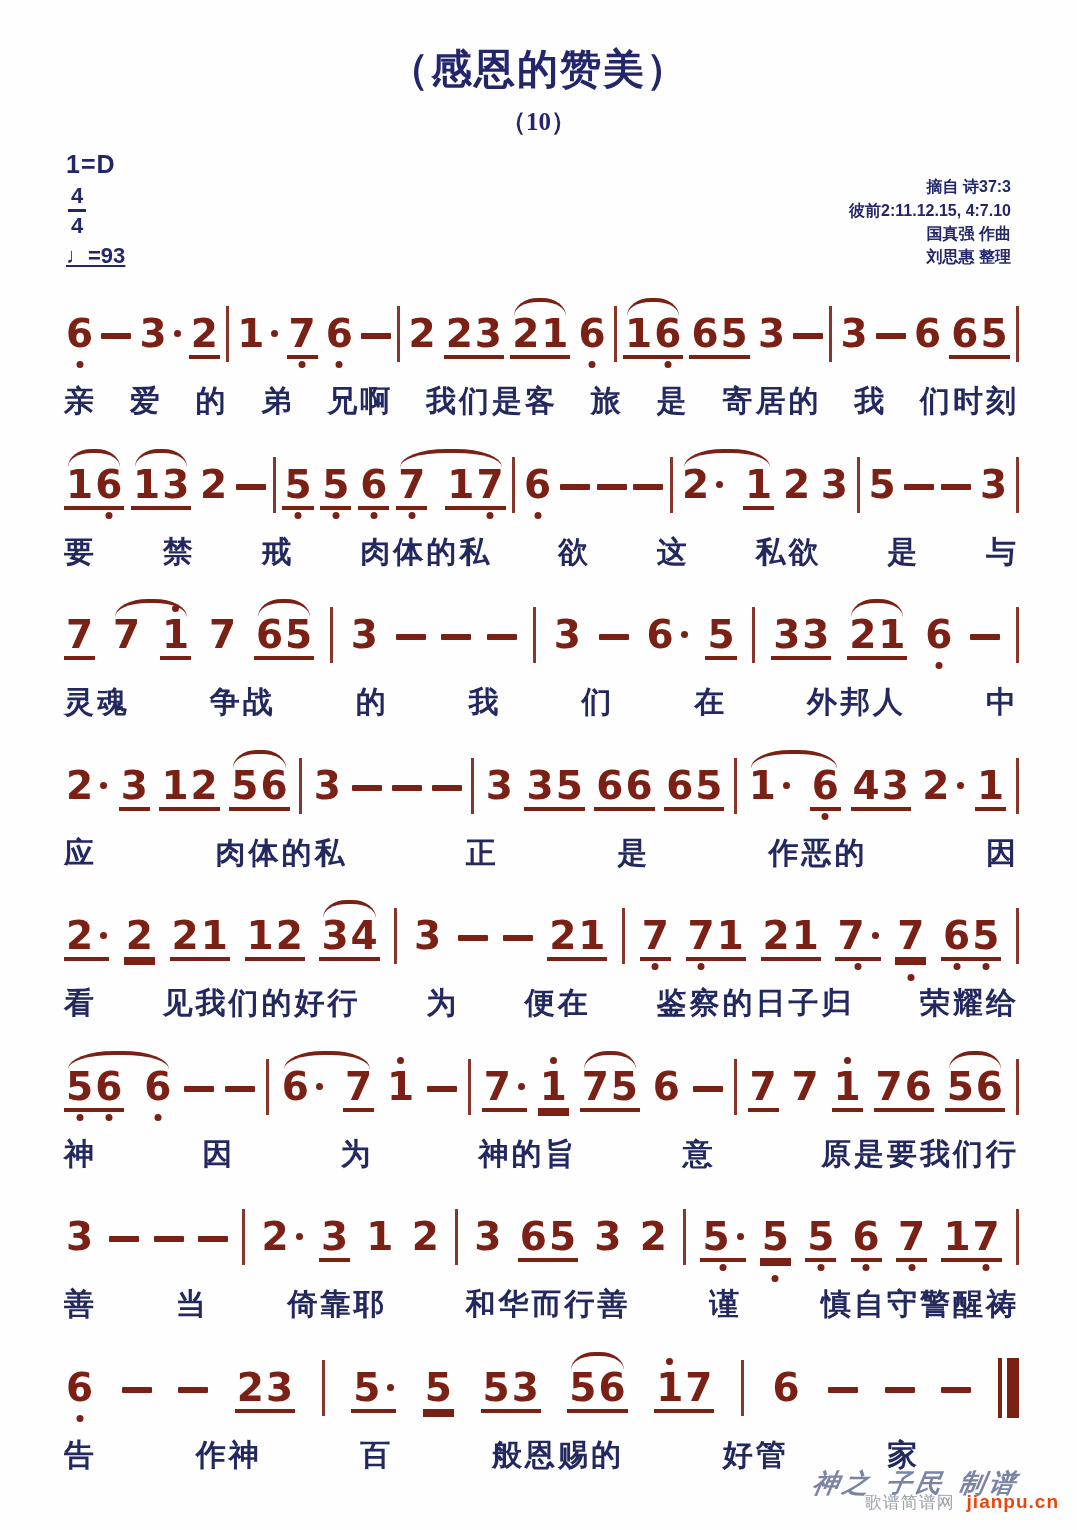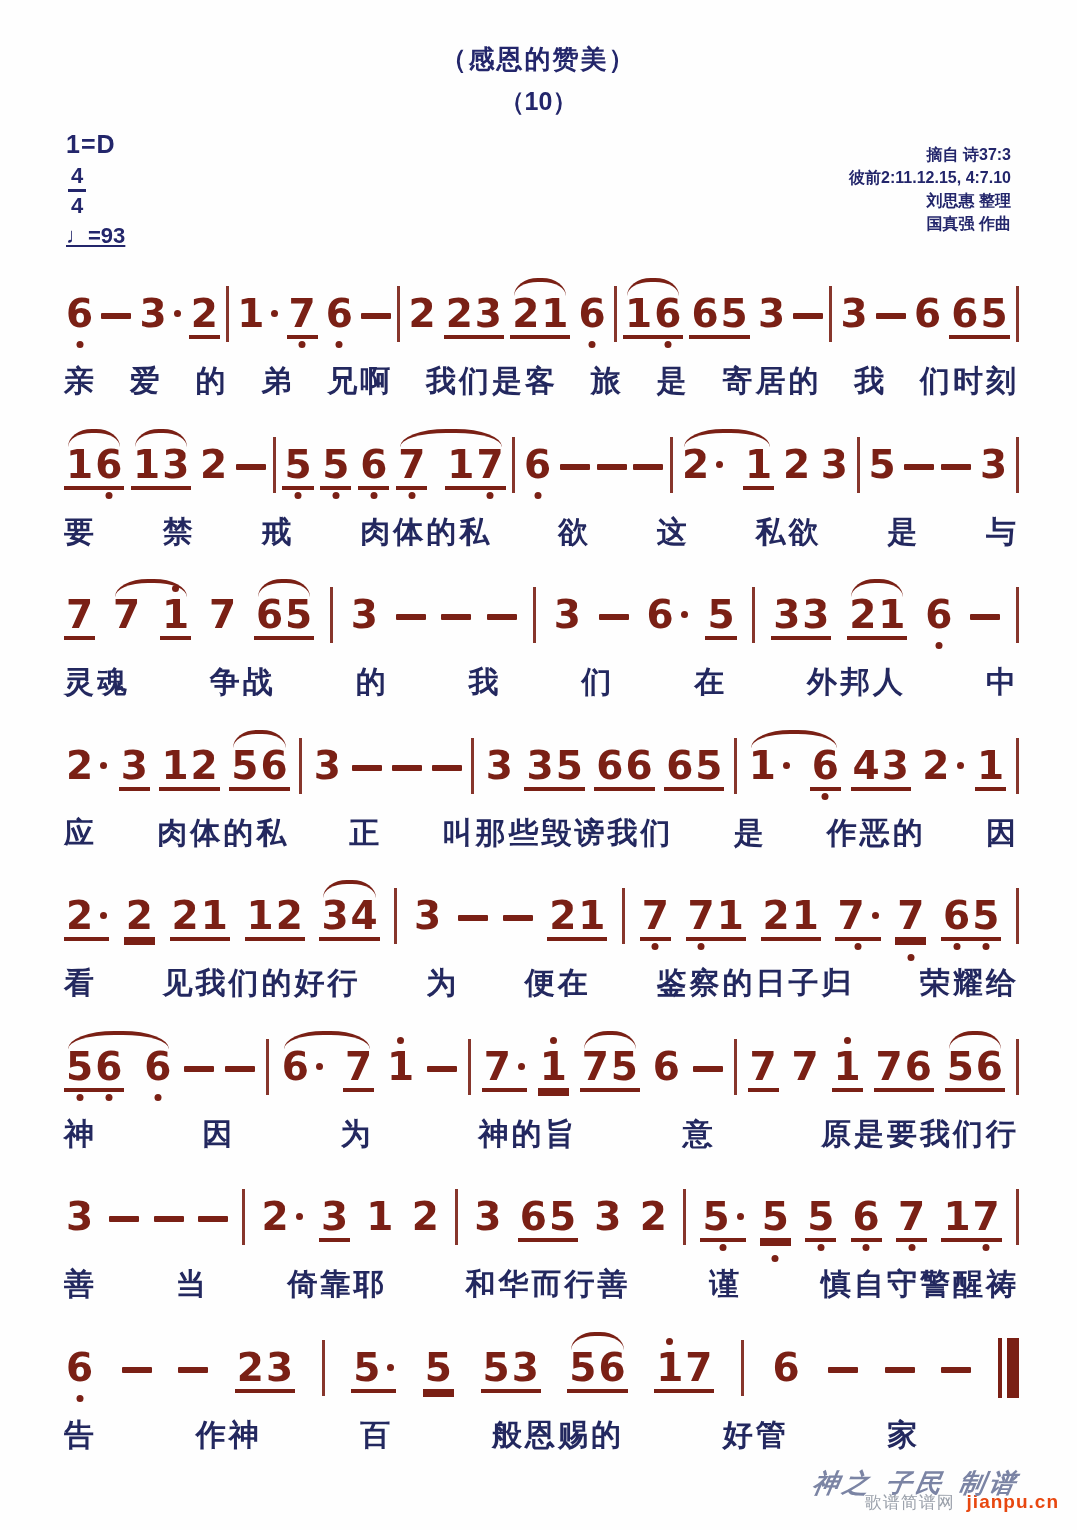--- a/index.html
+++ b/index.html
@@ -15,28 +15,28 @@
   body{
     width:1077px;height:1530px;position:relative;background:#fefefe;
     font-family:"Liberation Sans",sans-serif;overflow:hidden;
   }
   .page{padding-top:34px;}
   .title{
     text-align:center;font-size:58px;font-weight:900;color:var(--title);
     letter-spacing:10px;line-height:1.1;
   }
   .subtitle{
-    text-align:center;font-size:26px;font-weight:800;color:var(--title);
+    text-align:center;font-size:41px;font-weight:800;color:var(--title);
     margin-top:8px;letter-spacing:2px;
   }
   .number{
-    text-align:center;font-size:25px;font-weight:700;color:var(--title);margin-top:8px;
+    text-align:center;font-size:25px;font-weight:700;color:var(--title);margin-top:8px;font-family:Liberation Serif, serif;
   }
   .header{
-    margin:12px 66px 0 66px;display:flex;justify-content:space-between;align-items:center;
+    margin:12px 66px 0 66px;display:flex;justify-content:space-between;align-items:flex-end;
     min-height:108px;
     gap:36px;
   }
   .keyblock{color:var(--title);font-weight:800;font-size:25px;line-height:1.15;}
   .keyline{letter-spacing:1px;}
   .ts{display:inline-block;text-align:center;margin-top:4px;margin-left:2px;}
   .tsn{font-size:22px;font-weight:800;border-bottom:3px solid var(--title);padding:0 3px 1px;}
   .tsd{font-size:22px;font-weight:800;padding-top:1px;}
   .tempo{margin-top:4px;font-size:22px;font-weight:700;text-decoration:underline;}
   .credits{text-align:right;color:var(--title);font-weight:700;font-size:16px;line-height:1.45;}
@@ -97,22 +97,22 @@
       <div class="keyline">1=D</div>
       <div class="ts">
         <div class="tsn">4</div>
         <div class="tsd">4</div>
       </div>
       <div class="tempo">♩=93</div>
     </div>
     <div class="credits">
       <div>摘自 诗37:3</div>
       <div>彼前2:11.12.15, 4:7.10</div>
+      <div>国真强 作曲</div>
       <div>刘思惠 整理</div>
-      <div>国真强 作曲</div>
     </div>
   </div>
 
   <div class="score" id="score">
       <div class="system">
         <div class="notes">
           <div class="grp">
             <div class="note">
               <div class="hi"></div>
               <div class="digit">6</div>
@@ -668,21 +668,20 @@
               <div class="hi"></div>
               <div class="digit">1</div>
             </div>
           </div>
           <div class="bar"></div>
         </div>
         <div class="lyrics">
           <div class="syl">应</div>
           <div class="syl">肉体的私</div>
           <div class="syl">正</div>
-          <div class="syl">叫那些毁谤我们</div>
           <div class="syl">是</div>
           <div class="syl">作恶的</div>
           <div class="syl">因</div>
         </div>
       </div>
       <div class="system">
         <div class="notes">
           <div class="grp u1">
             <div class="note">
               <div class="hi"></div>

